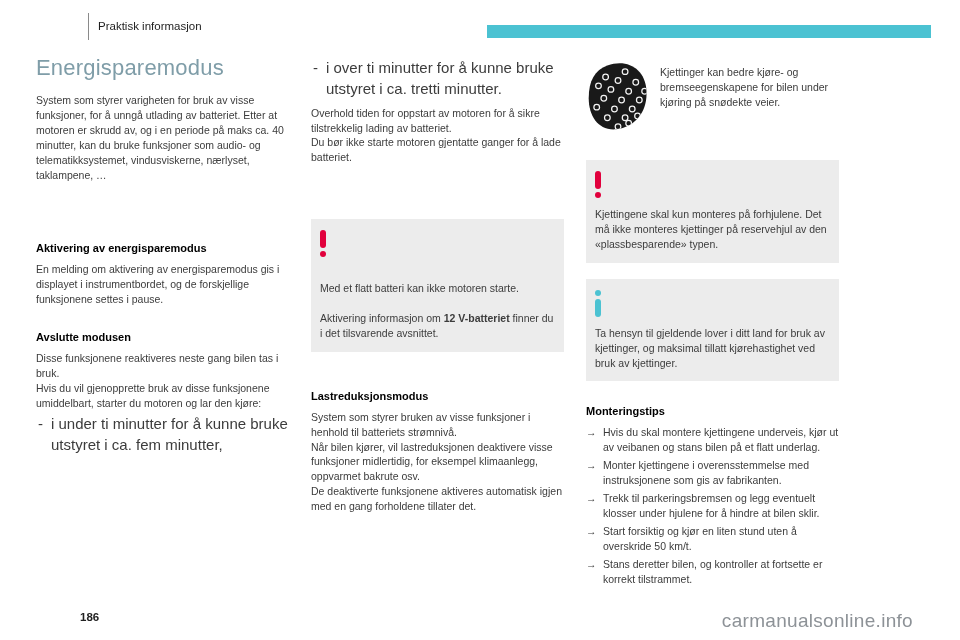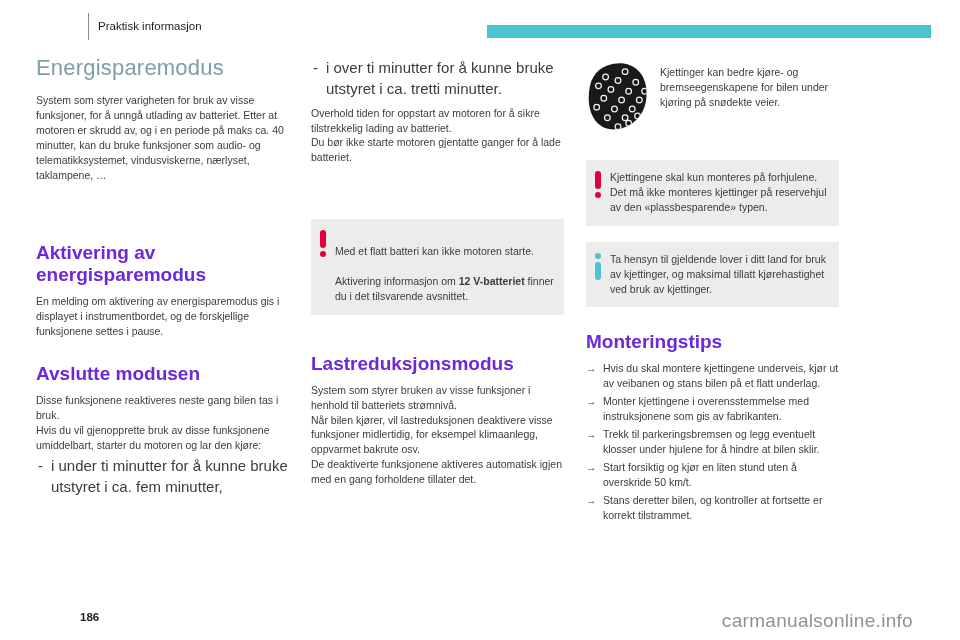--- a/index.html
+++ b/index.html
@@ -17,33 +17,33 @@
   
   .section-tab{position:absolute;left:88px;top:13px;border-left:1px solid #8a8a8a;padding:3px 0 6px 9px;}
   .section-label{font-size:11.5px;color:#1e1e1e;}
   .accent-bar{position:absolute;left:487px;right:8px;top:25px;height:13px;background:var(--teal);}
 
   
   .columns{display:flex;gap:22px;padding:55px 0 0 36px;}
   .col{width:253px;flex:none;}
 
   .article-title{margin:0 0 12px 0;font-size:22px;font-weight:400;color:var(--title);letter-spacing:.2px;}
-  .sub-heading{margin:0 0 8px 0;font-size:19px;font-weight:bold;color:#6d28d9;}
+  .sub-heading{margin:0 0 8px 0;font-size:11px;font-weight:bold;color:#000000;}
   .body{margin:0;font-size:10.5px;line-height:1.42;color:var(--text);white-space:pre-line;}
 
   .mt-xl{margin-top:60px;}
   .mt-lg{margin-top:38px;}
   .mt-md{margin-top:24px;}
   .mt-sm{margin-top:16px;}
   .mt-xs{margin-top:6px;}
   .mt-note1{margin-top:20px;}
   .mt-note2{margin-top:54px;}
 
   
-  .note{background:var(--boxbg);padding:10px 10px 11px 9px;display:flex;gap:9px;align-items:flex-start;}
+  .note{background:var(--boxbg);padding:10px 10px 11px 9px;display:flex;gap:9px;align-items:flex-start;flex-direction:column;}
   .note-text{margin:0;font-size:10.5px;line-height:1.42;color:var(--text);white-space:pre-line;}
   .note-icon{flex:none;position:relative;width:6px;height:27px;margin-top:1px;}
   .note-icon.info::before{content:"";position:absolute;top:0;left:0;width:6px;height:6px;border-radius:50%;background:var(--teal);}
   .note-icon.info::after{content:"";position:absolute;top:9px;left:0;width:6px;height:18px;border-radius:3px;background:var(--teal);}
   .note-icon.warn::before{content:"";position:absolute;top:0;left:0;width:6px;height:18px;border-radius:3px;background:var(--red);}
   .note-icon.warn::after{content:"";position:absolute;top:21px;left:0;width:6px;height:6px;border-radius:50%;background:var(--red);}
   .bold{font-weight:bold;}
 
   
   ul{list-style:none;margin:0;padding:0;}

